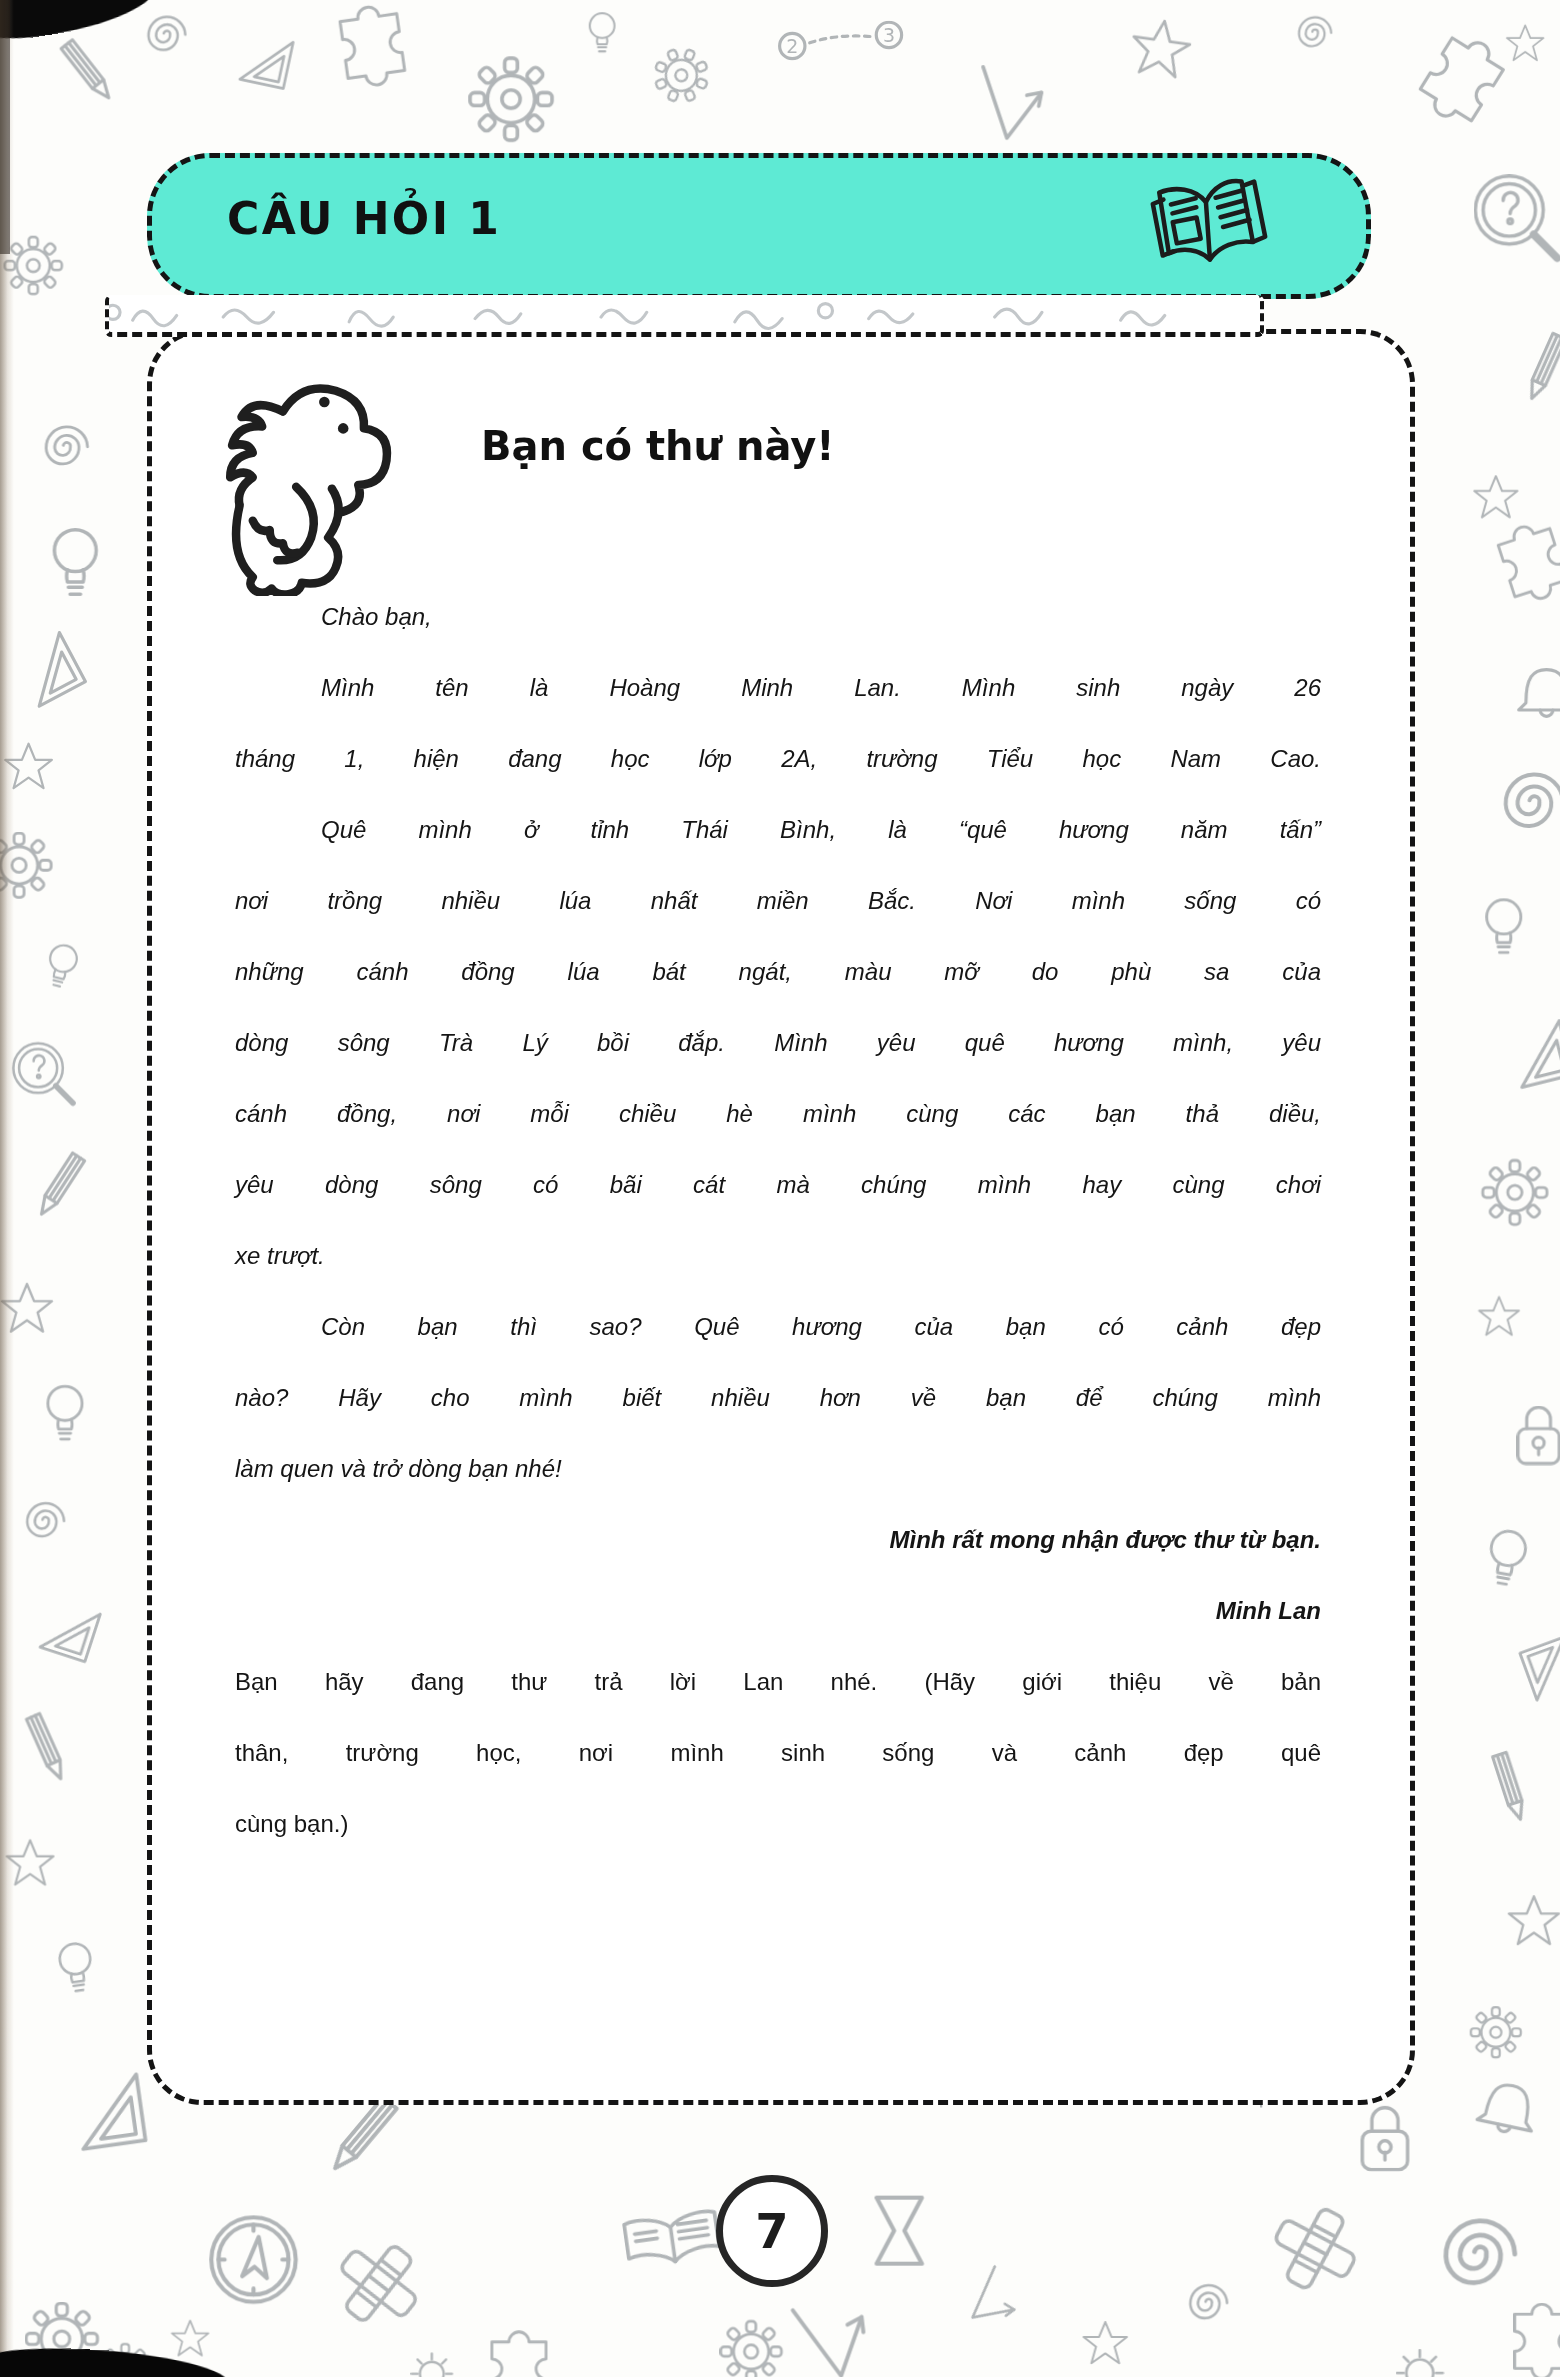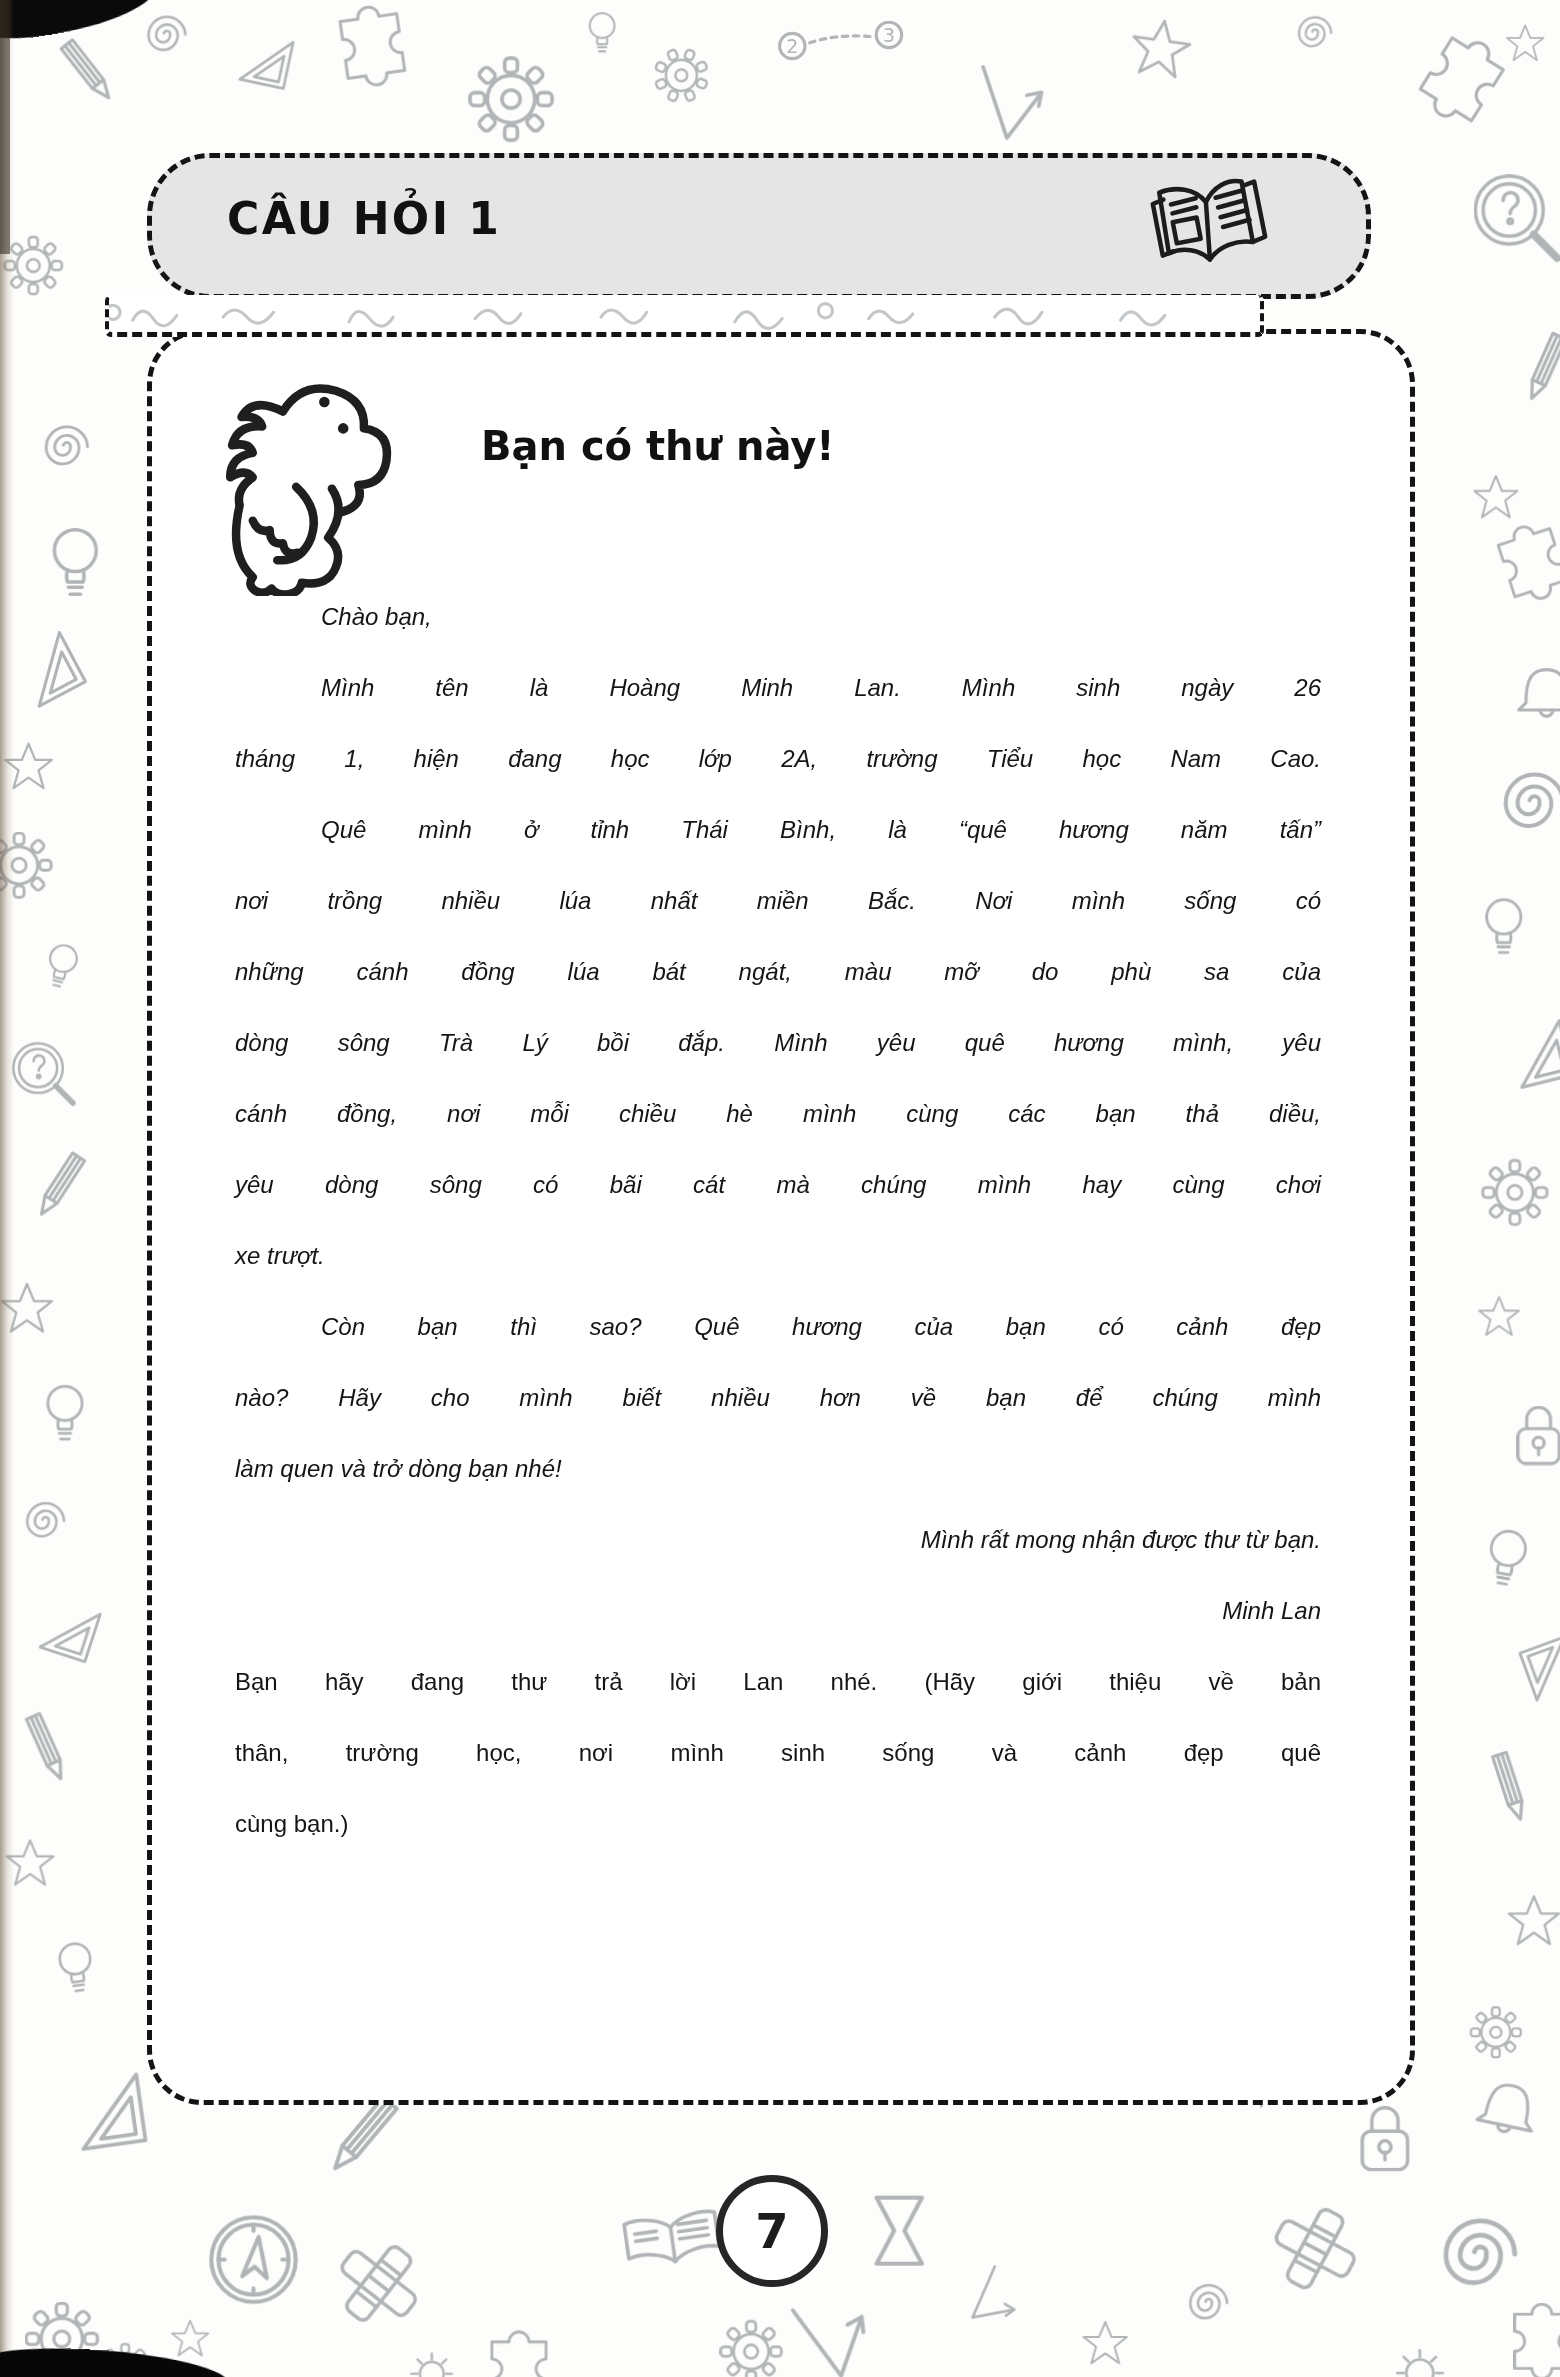--- a/index.html
+++ b/index.html
@@ -12,21 +12,21 @@
   
   .corner-tl{position:absolute;left:-40px;top:-24px;width:198px;height:57px;background:#0a0a0a;
              border-radius:0 0 60% 45%;transform:rotate(-9deg);z-index:6;}
   .edge-left{position:absolute;left:0;top:0;width:14.3px;height:2377px;z-index:6;
              background:linear-gradient(to right,rgba(96,78,58,.55),rgba(160,140,118,.22) 55%,rgba(160,140,118,0));}
   .edge-left-dark{position:absolute;left:0;top:0;width:9.5px;height:254px;background:#241d15;opacity:.55;z-index:6;}
   .corner-bl{position:absolute;left:-32px;bottom:-24px;width:262px;height:51px;background:#070707;
              border-radius:45% 55% 0 0;transform:rotate(3deg);z-index:6;}
 
   
-  .header-box{position:absolute;left:147px;top:153px;width:1214px;height:136px;background:#e5e5e5;
+  .header-box{position:absolute;left:147px;top:153px;width:1214px;height:136px;background:#5eead4;
               border:5.5px dashed #141414;border-radius:63px;z-index:10;}
   .header-title{position:absolute;left:75px;top:35px;font-family:"DejaVu Sans","Liberation Sans",sans-serif;
                 font-weight:bold;font-size:44px;letter-spacing:2.4px;color:#111;}
   .header-book{position:absolute;right:87px;top:17.4px;}
 
   
   .tape-strip{position:absolute;left:105px;top:295px;width:1151px;height:37px;background:#fff;
               border-bottom:5.5px dashed #141414;border-left:4.8px dashed #141414;border-right:4.8px dashed #141414;
               border-radius:6.3px;z-index:11;overflow:hidden;}
 
@@ -35,21 +35,21 @@
                border:5.5px dashed #141414;border-radius:55px;z-index:9;}
   .parrot{position:absolute;left:55px;top:36px;}
   .mail-title{position:absolute;left:329px;top:89px;font-family:"DejaVu Sans","Liberation Sans",sans-serif;
               font-weight:bold;font-size:40px;color:#111;text-align:center;}
 
   
   .letter{position:absolute;left:83px;top:247px;width:1086px;}
   .ln{line-height:71px;font-size:24px;font-style:italic;color:#151515;}
   .jl{text-align:justify;text-align-last:justify;}
   .ind{text-indent:86px;}
-  .rt{text-align:right;}
+  .rt{text-align:right;font-weight:bold;}
   .up{font-style:normal;}
 
   
   .badge{position:absolute;left:716px;top:2175px;width:98px;height:98px;background:#fff;
          border:7.1px solid #262626;border-radius:50%;z-index:12;
          display:flex;align-items:center;justify-content:center;
          font-family:"DejaVu Sans","Liberation Sans",sans-serif;font-weight:bold;font-size:48px;color:#1c1c1c;}
 </style>
 </head>
 <body>

